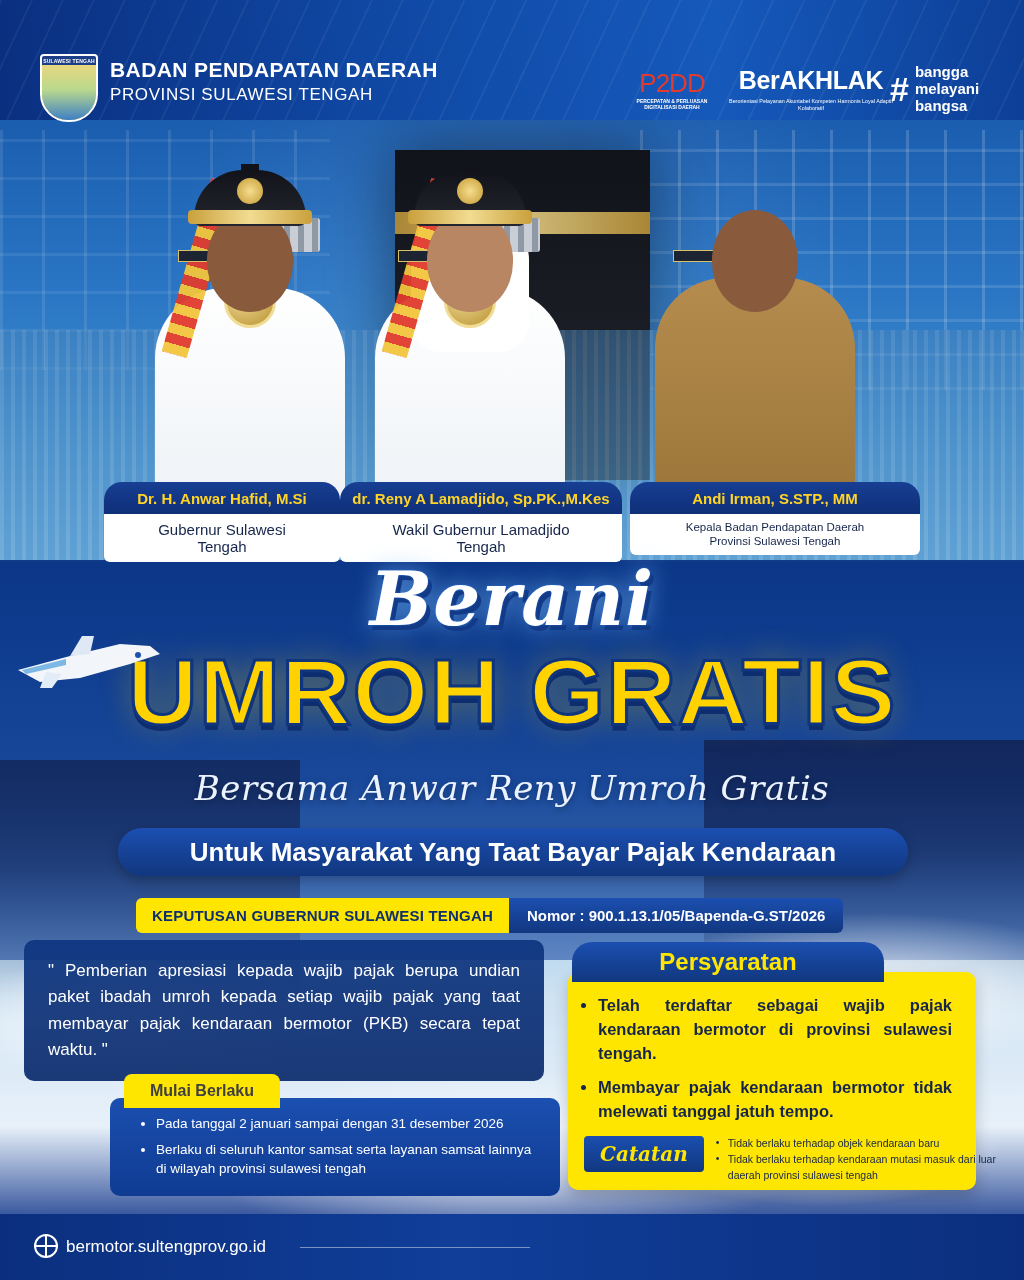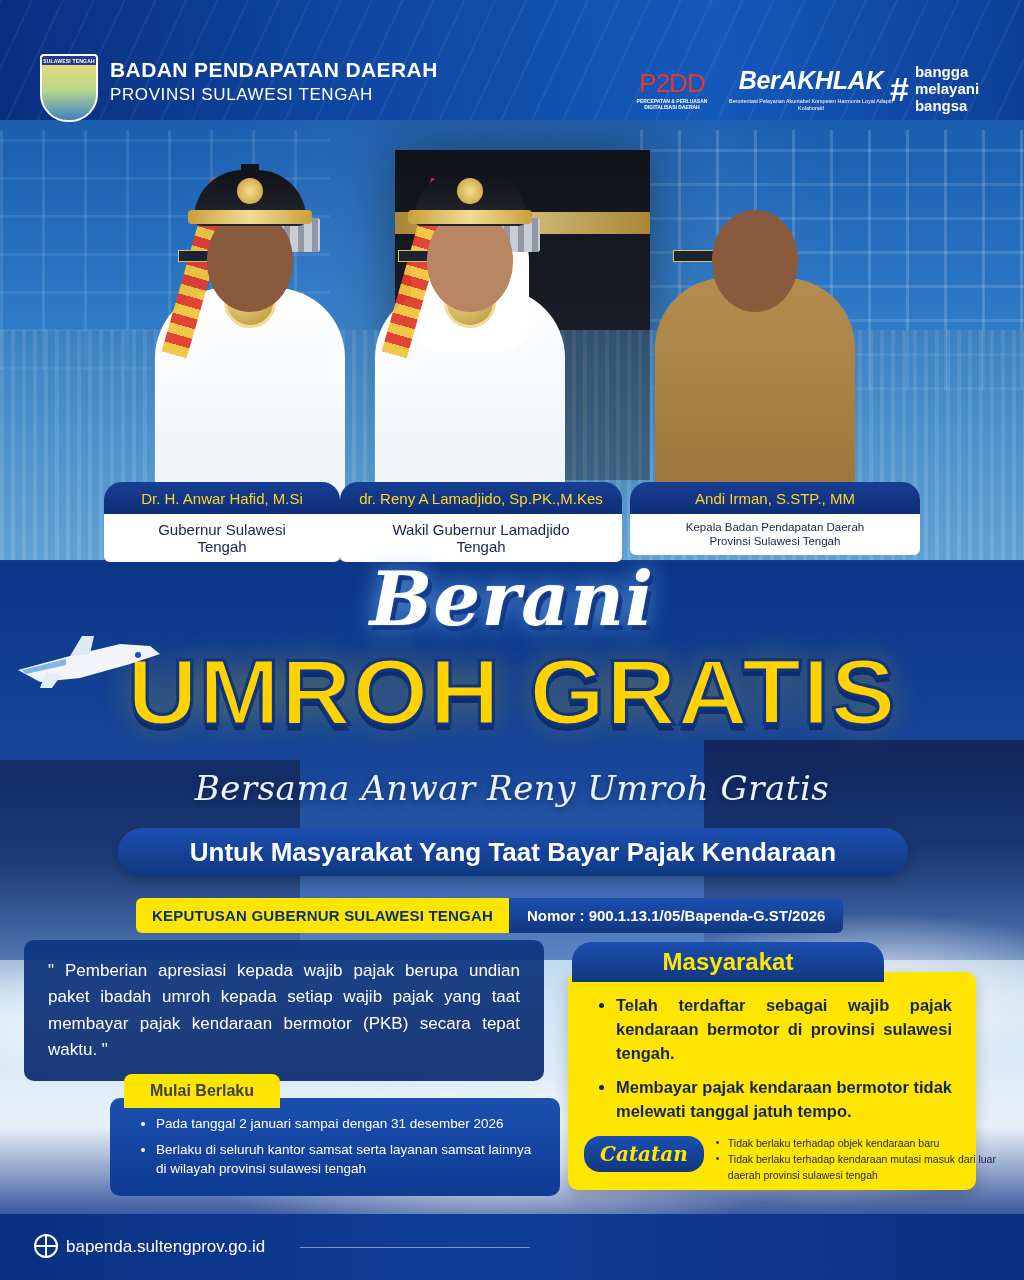--- a/index.html
+++ b/index.html
@@ -100,21 +100,21 @@
   .logo-shield .inner { flex:1; width:100%; background: linear-gradient(180deg,#e8d77f 0%, #b9d98d 45%, #3e7fc4 100%); }
   .brand { position:absolute; left: 110px; top: 44px; color:#fff; }
   .brand .l1 { font-size: 21px; font-weight: bold; letter-spacing: .4px; }
   .brand .l2 { font-size: 17px; letter-spacing: .6px; margin-top: 3px; }
 
   .logo-p2dd { position:absolute; left: 628px; top: 56px; width: 88px; text-align:center; }
   .logo-p2dd .big { font-size: 26px; font-weight: normal; color:#e23b2e; letter-spacing:-1px; line-height: 1; }
   .logo-p2dd .sub { font-size: 5px; color:#fff; line-height: 1.25; margin-top: 2px; font-weight:bold; }
 
   .logo-berakhlak { position:absolute; left: 726px; top: 52px; width: 170px; text-align:center; }
-  .logo-berakhlak .big { font-size: 25px; font-weight: bold; color:#fff; letter-spacing:-.3px;font-style:italic; }
+  .logo-berakhlak .big { font-size: 25px; font-weight: bold; color:#fff; letter-spacing:-.3px; }
   .logo-berakhlak .sub { font-size: 5.4px; color:#fff; line-height:1.3; margin-top:3px; }
 
   .logo-bangga { position:absolute; left: 890px; top: 50px; display:flex; align-items:center; gap:6px; }
   .logo-bangga .hash { font-size: 34px; color:#fff; font-weight:bold; line-height:1; }
   .logo-bangga .txt { color:#fff; font-size: 15px; font-weight:bold; line-height:1.12; }
 
   
   .people { position:absolute; left:0; top: 118px; width:1024px; height: 450px; z-index: 12; }
   .person { position:absolute; bottom: 60px; }
   .p1 { left: 150px; width: 200px; height: 350px; }
@@ -145,21 +145,21 @@
   .sash { position:absolute; top: 20px; left: 36px; width: 26px; height: 180px; background: repeating-linear-gradient(180deg,#e03b2d 0 10px,#f2c53c 10px 20px); transform: rotate(16deg); opacity:.95;}
   .tie { position:absolute; top: 6px; left:50%; transform:translateX(-50%); width: 18px; height: 78px; background:#12131a; }
   .medals { position:absolute; top: 60px; right: 30px; width: 58px; height: 34px; background: repeating-linear-gradient(90deg,#c9ced6 0 8px, #8f99a6 8px 14px); border-radius:3px;}
   .nametag { position:absolute; top: 92px; left: 28px; width: 56px; height: 12px; background:#1b2430; border:1px solid #d9c169; }
   .medallion { position:absolute; top: 118px; left:50%; transform:translateX(-50%); width: 52px; height: 52px; border-radius:50%; background: radial-gradient(circle at 35% 30%, #f4e3a0, #b8902f); border:3px solid #f1dc95;}
 
   .name-row { position:absolute; left: 0; top: 482px; width: 1024px; height: 70px; z-index: 16; }
   .name-card { position:absolute; }
   .name-bar {
     background: linear-gradient(180deg,#173f93,#0f2f78);
-    color:#ffd426; font-weight:normal; text-align:center;
+    color:#ffd426; font-weight:bold; text-align:center;
     border-radius: 18px 18px 0 0;
     font-size: 15px; padding: 8px 10px 7px;
     white-space: nowrap;
   }
   .role-bar {
     background:#ffffff; color:#16254b; text-align:center;
     font-size: 15px; padding: 7px 28px; border-radius: 0 0 6px 6px;
   }
   .role-bar.small { font-size: 11.5px; line-height: 1.25; padding: 6px 8px; }
   .nc1 { left: 104px; width: 236px; }
@@ -232,28 +232,28 @@
     border-radius: 20px 20px 0 0;
     color:#ffe600; font-size: 24px; font-weight:bold; text-align:center; line-height: 40px;
     z-index: 21;
   }
   .pers-box {
     position:absolute; left: 568px; top: 972px; width: 408px; height: 218px;
     background:#ffe600; border-radius: 10px;
     padding: 22px 24px 12px 30px; z-index: 20;
     box-shadow: 0 6px 16px rgba(0,0,0,.2);
   }
-  .pers-box ul { list-style: disc; margin-left: 18px; }
+  .pers-box ul { list-style: disc; }
   .pers-box li { color:#16254b; font-size: 16.5px; font-weight: bold; line-height: 1.45; margin-bottom: 10px; text-align: justify; }
 
   .catatan-row { position:absolute; left: 584px; top: 1136px; display:flex; align-items:flex-start; gap: 12px; z-index: 22; }
   .catatan-pill {
     background: linear-gradient(180deg,#1b4fb0,#11377f); color:#ffe600;
     font-family:"DejaVu Serif", serif; font-style:italic; font-weight:bold;
-    font-size: 20px; padding: 6px 16px; border-radius: 16px; white-space:nowrap;
+    font-size: 20px; padding: 6px 16px; border-radius: 4px; white-space:nowrap;
   }
   .catatan-notes { color:#16254b; font-size: 10.5px; line-height: 1.5; max-width: 290px; }
   .catatan-notes div { position:relative; padding-left: 12px; }
   .catatan-notes div:before { content:"•"; position:absolute; left:0; top:-1px; }
 
   
   .mulai-head {
     position:absolute; left: 124px; top: 1074px; width: 156px; height: 34px;
     background:#ffe600; border-radius: 8px 8px 0 0;
     color:#404040; font-size: 16px; font-weight:bold; text-align:center; line-height: 34px;
@@ -401,21 +401,21 @@
   <div class="bersama">Bersama Anwar Reny Umroh Gratis</div>
   <div class="untuk">Untuk Masyarakat Yang Taat Bayar Pajak Kendaraan</div>
 
   <div class="decree">
     <div class="yellow">KEPUTUSAN GUBERNUR SULAWESI TENGAH</div>
     <div class="blue">Nomor : 900.1.13.1/05/Bapenda-G.ST/2026</div>
   </div>
 
   <div class="quote">" Pemberian apresiasi kepada wajib pajak berupa undian paket ibadah umroh kepada setiap wajib pajak yang taat membayar pajak kendaraan bermotor (PKB) secara tepat waktu. "</div>
 
-  <div class="pers-head">Masyarakat</div>
+  <div class="pers-head">Persyaratan</div>
   <div class="pers-box">
     <ul>
       <li>Telah terdaftar sebagai wajib pajak kendaraan bermotor di provinsi sulawesi tengah.</li>
       <li>Membayar pajak kendaraan bermotor tidak melewati tanggal jatuh tempo.</li>
     </ul>
   </div>
 
   <div class="catatan-row">
     <div class="catatan-pill">Catatan</div>
     <div class="catatan-notes">
@@ -427,17 +427,17 @@
   <div class="mulai-head">Mulai Berlaku</div>
   <div class="mulai-box">
     <ul>
       <li>Pada tanggal 2 januari sampai dengan 31 desember 2026</li>
       <li>Berlaku di seluruh kantor samsat serta layanan samsat lainnya di wilayah provinsi sulawesi tengah</li>
     </ul>
   </div>
 
   <div class="footer">
     <div class="globe-icon"></div>
-    <div class="site">bapenda.sultengprov.go.id</div>
+    <div class="site">bermotor.sultengprov.go.id</div>
     <div class="divider-line"></div>
   </div>
 
 </div>
 
 </body></html>

